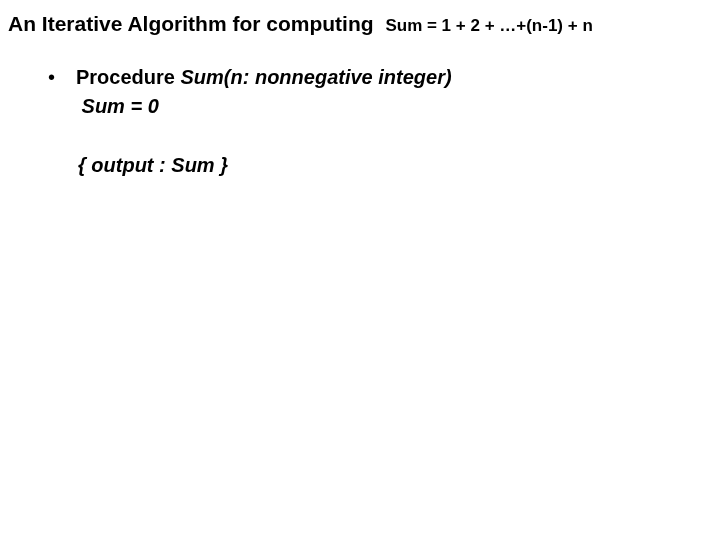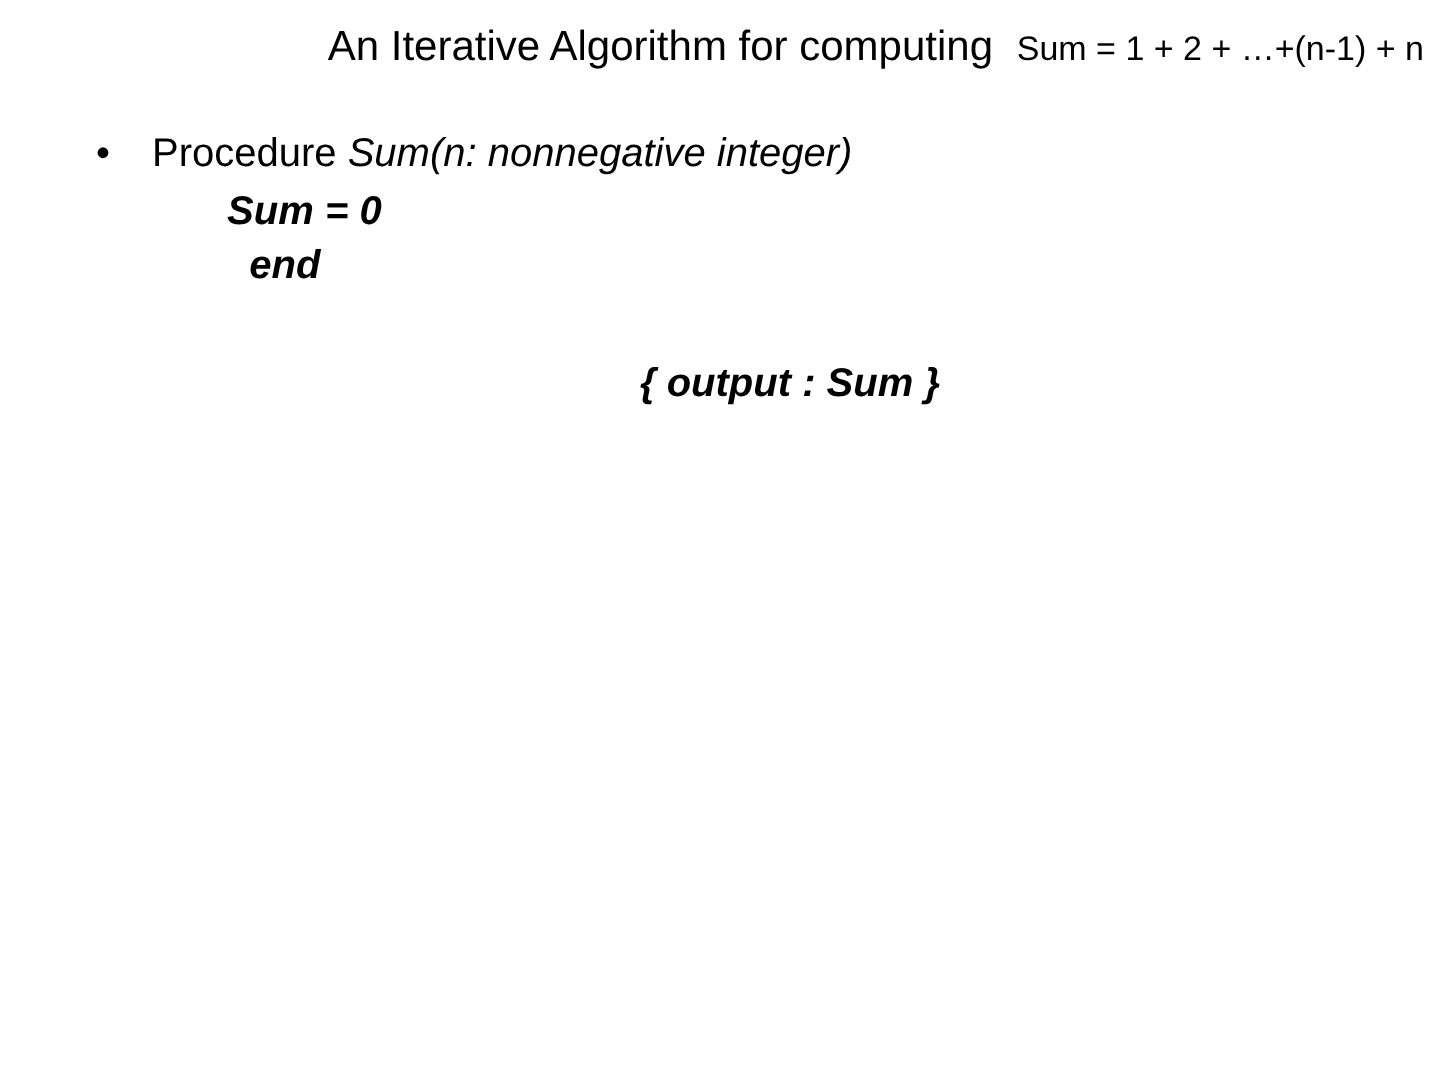--- a/index.html
+++ b/index.html
@@ -7,23 +7,22 @@
       width: 720px;
       height: 540px;
       background: #ffffff;
       font-family: Arial, "Helvetica Neue", Helvetica, sans-serif;
       color: #000000;
       padding: 10px 8px;
       position: relative;
     }
     .slide-title {
       font-size: 21px;
-      font-weight: normal;
+      font-weight: bold;
       line-height: 1.35;
-      text-align: right;
     }
     .slide-title .main {
       white-space: nowrap;
     }
     .slide-title .formula {
       font-size: 17px;
       margin-left: 6px;
     }
     .body {
       margin-top: 28px;
@@ -34,57 +33,55 @@
       align-items: baseline;
     }
     .bullet {
       font-size: 20px;
       width: 28px;
       flex: 0 0 28px;
       text-align: left;
     }
     .proc-decl {
       font-size: 20px;
-      font-weight: normal;
+      font-weight: bold;
       font-style: italic;
     }
     .proc-decl .kw {
       font-style: normal;
     }
     .code-block {
-      margin-left: 60px;
+      margin-left: 28px;
       margin-top: 4px;
       font-size: 20px;
       font-weight: bold;
       font-style: italic;
       line-height: 1.35;
     }
     .code-block .line { white-space: pre; }
     .output {
       margin-left: 30px;
       margin-top: 34px;
       font-size: 20px;
       font-weight: bold;
       font-style: italic;
-      text-align: center;
     }
   </style>
 </head>
 <body>
 
 <div class="slide-title">
   <span class="main">An Iterative Algorithm for computing</span>
   <span class="formula">Sum = 1 + 2 + …+(n-1) + n</span>
 </div>
 
 <div class="body">
   <div class="bullet-row">
     <span class="bullet">•</span>
     <span class="proc-decl">
       <span class="kw">Procedure </span><span>Sum(n: nonnegative integer)</span>
     </span>
   </div>
   <div class="code-block">
     <div class="line"> Sum = 0</div>
-    <div class="line">   end</div>
   </div>
   <div class="output">{ output : Sum }</div>
 </div>
 
 </body></html>

